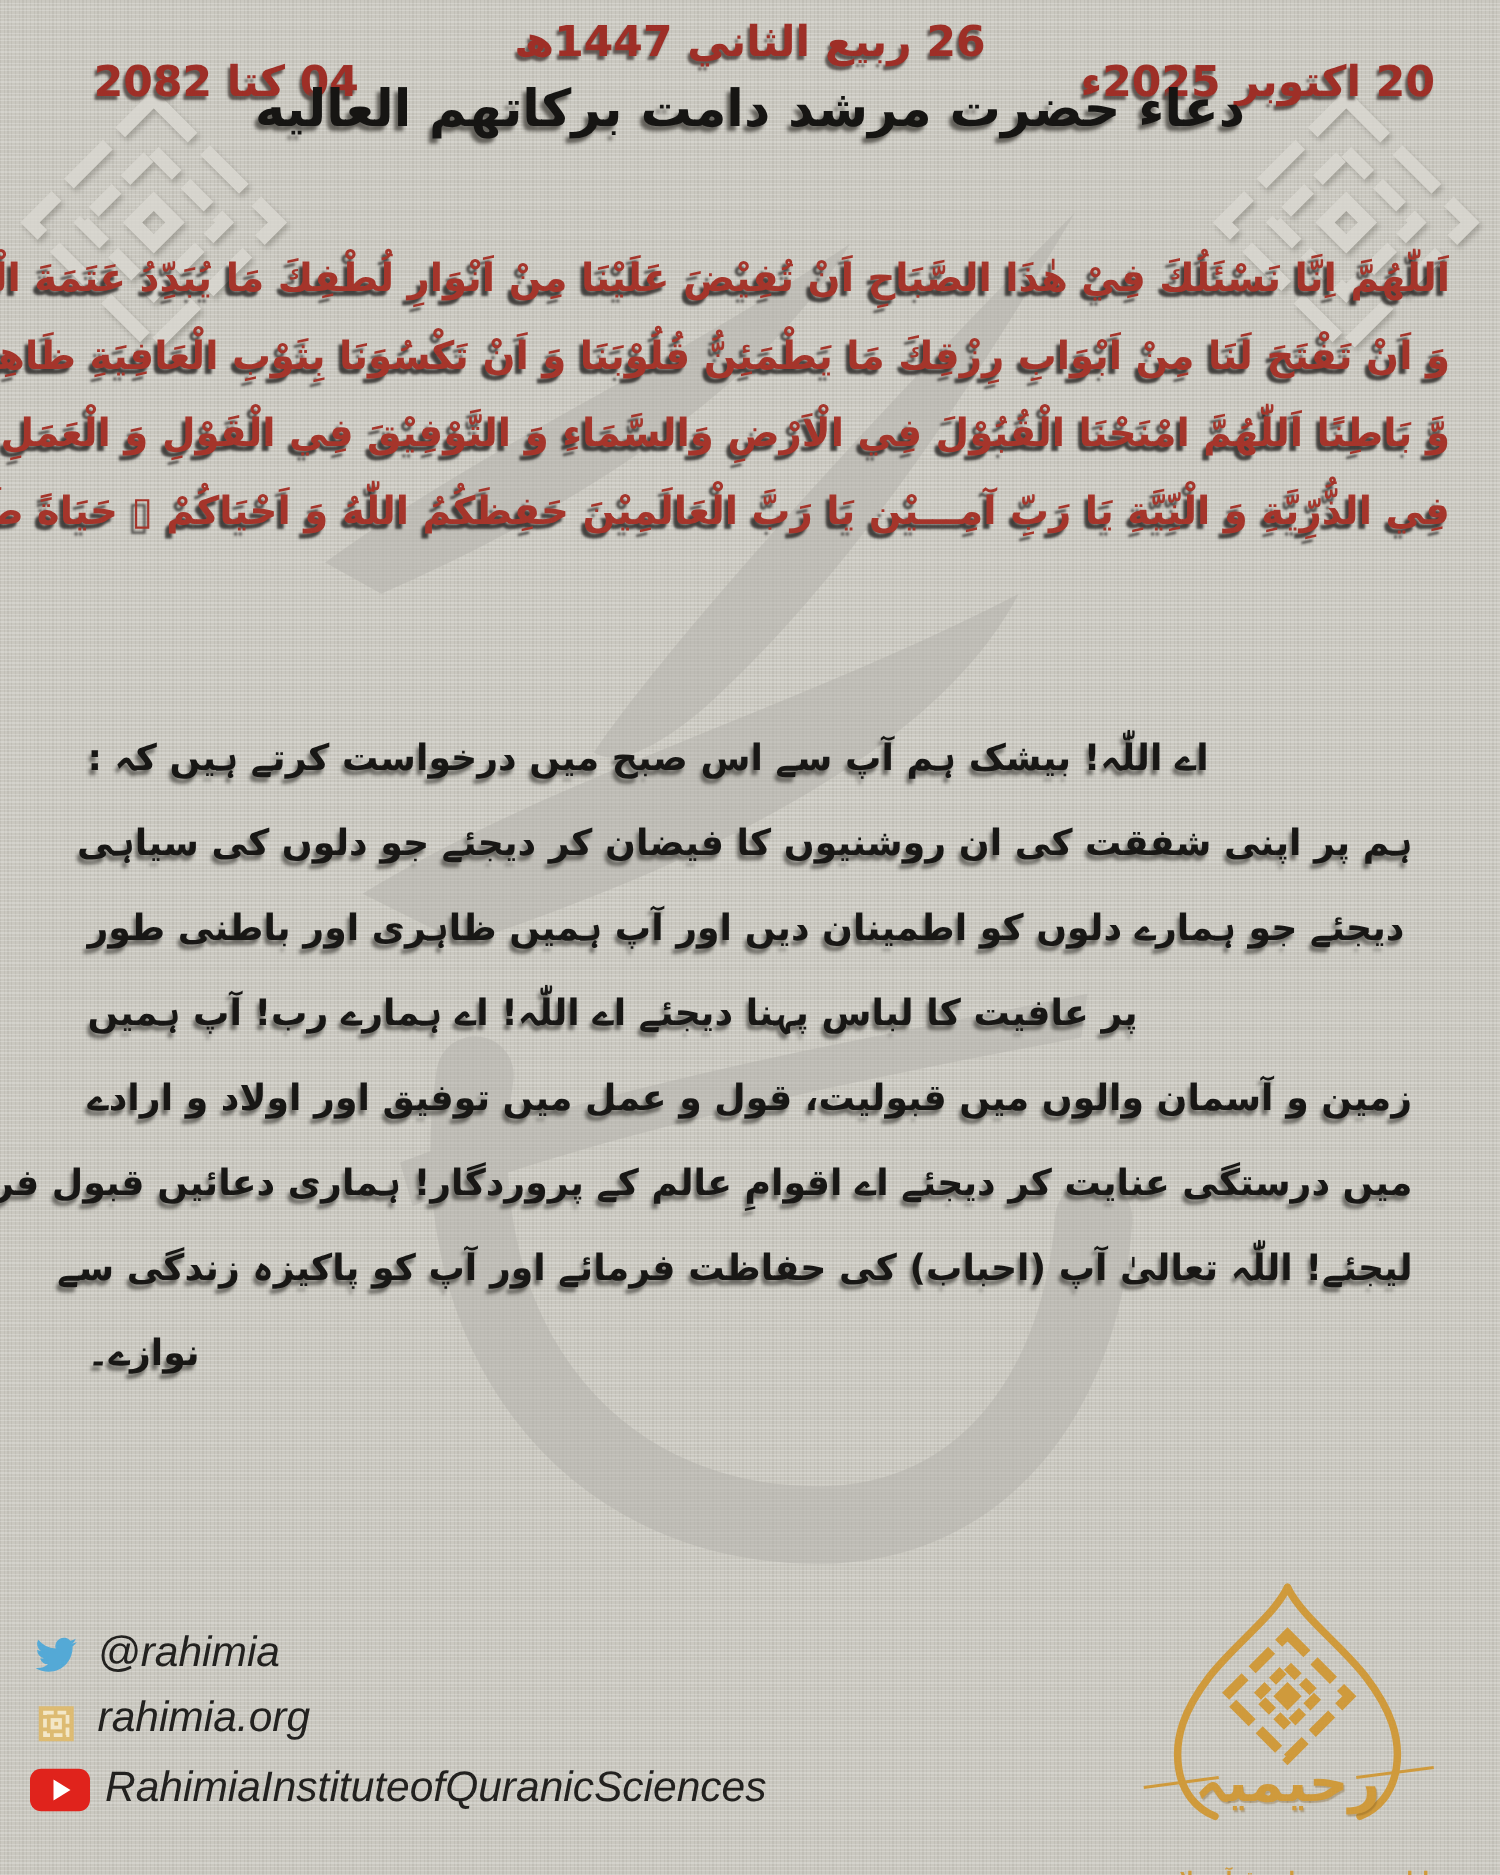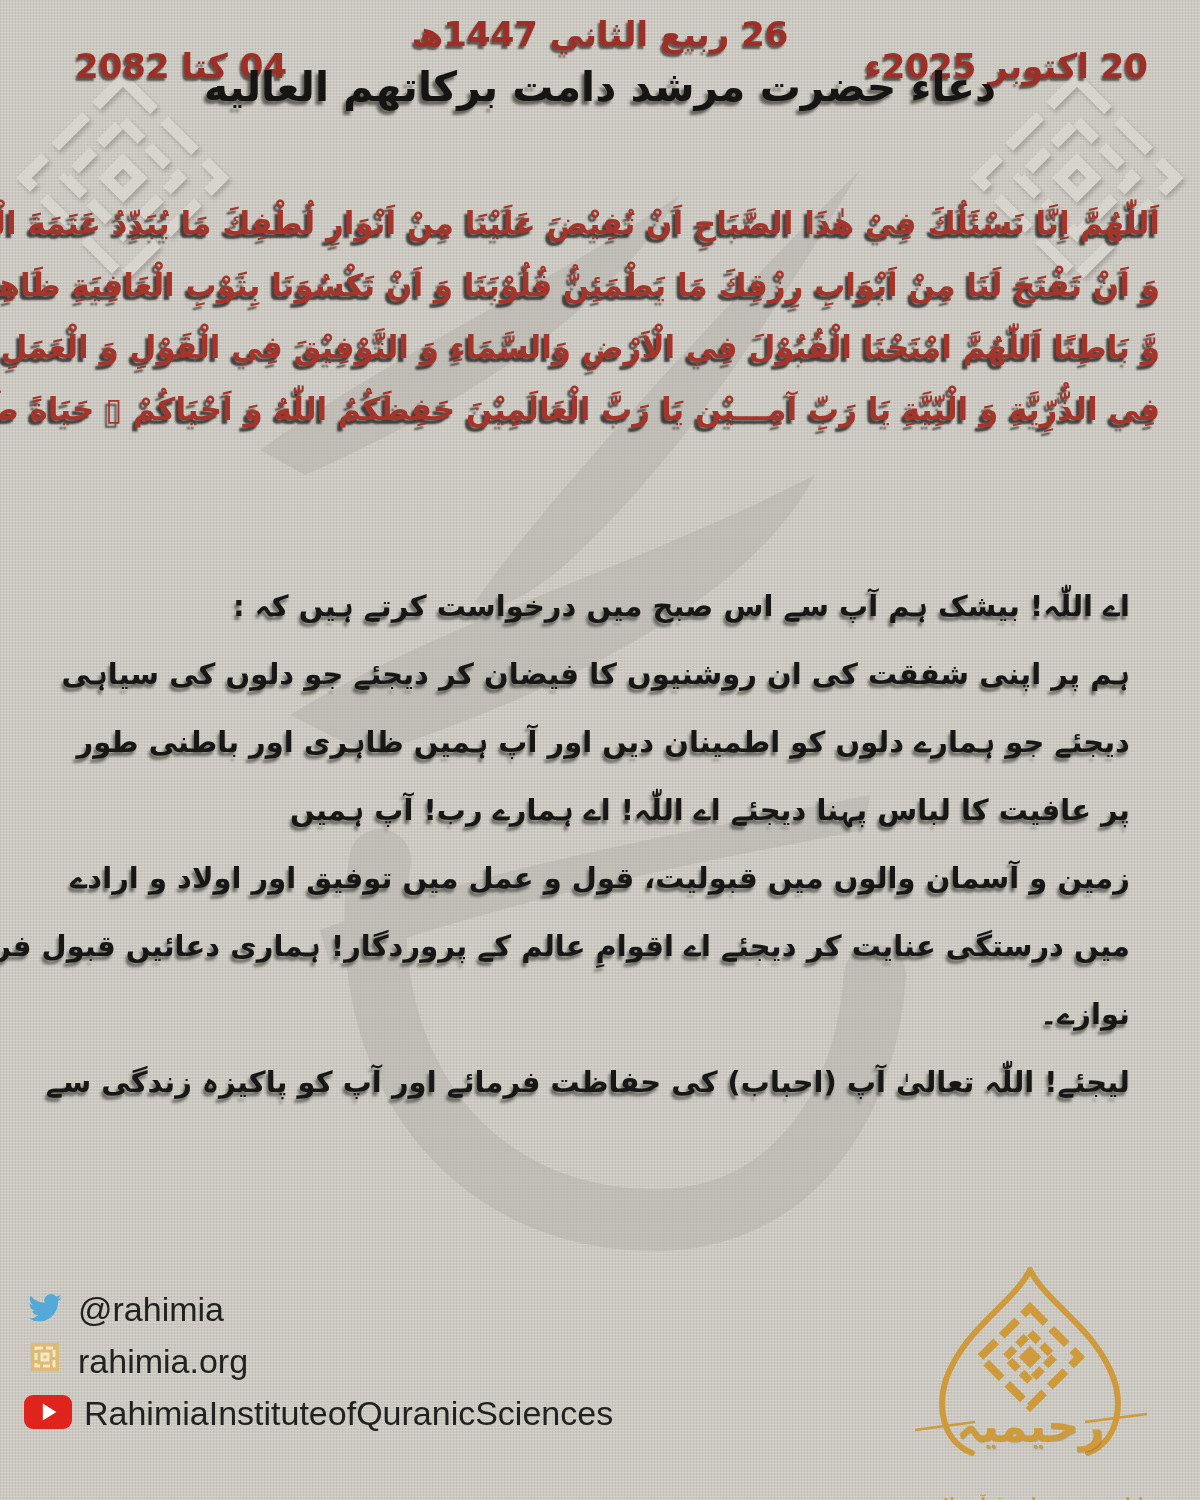--- a/index.html
+++ b/index.html
@@ -33,29 +33,29 @@
   
   .arabic-block{
     position:absolute;top:192px;left:40px;width:1120px;direction:rtl;text-align:center;
     color:#a5352b;font-weight:bold;font-size:31px;line-height:62px;
   }
   .arabic-block .line{
     white-space:nowrap;text-shadow:-3px 4px 2px rgba(28,26,24,.78);
   }
   
   .urdu-block{
-    position:absolute;top:572px;left:70px;width:1060px;direction:rtl;text-align:right;
+    position:absolute;top:572px;left:70px;width:1060px;direction:rtl;text-align:left;
     color:#181715;font-weight:600;font-size:29px;line-height:68px;
   }
   .urdu-block .line{
     white-space:nowrap;text-shadow:-2px 4px 3px rgba(75,73,68,.75);
   }
   
   .social{position:absolute;left:24px;top:1290px;width:760px;}
-  .social-row{display:flex;align-items:flex-start;gap:12px;height:52px;}
+  .social-row{display:flex;align-items:flex-end;gap:12px;height:52px;font-style:italic;}
   .social-row .label{
     font-family:"Liberation Sans", sans-serif;font-size:34px;color:#22211f;
     letter-spacing:0;white-space:nowrap;
   }
   .icon-box{flex:0 0 auto;display:flex;align-items:center;justify-content:center;}
   
   .logo{position:absolute;right:15px;top:1262px;width:310px;height:238px;color:#cf9a3c;}
   .logo svg{position:absolute;left:0;top:0;}
   .logo-name{
     position:absolute;left:0;top:138px;width:100%;text-align:center;direction:rtl;
@@ -108,22 +108,22 @@
     <div class="line">فِي الذُّرِّيَّةِ وَ الْنِّيَّةِ يَا رَبِّ آمِـــيْن يَا رَبَّ الْعَالَمِيْنَ حَفِظَكُمُ اللّٰهُ وَ اَحْيَاكُمْ ▯ حَيَاةً طَيِّبَةً</div>
   </div>
 
   <div class="urdu-block">
     <div class="line">اے اللّٰہ! بیشک ہم آپ سے اس صبح میں درخواست کرتے ہیں کہ :</div>
     <div class="line">ہم پر اپنی شفقت کی ان روشنیوں کا فیضان کر دیجئے جو دلوں کی سیاہی</div>
     <div class="line">دیجئے جو ہمارے دلوں کو اطمینان دیں اور آپ ہمیں ظاہری اور باطنی طور</div>
     <div class="line">پر عافیت کا لباس پہنا دیجئے اے اللّٰہ! اے ہمارے رب! آپ ہمیں</div>
     <div class="line">زمین و آسمان والوں میں قبولیت، قول و عمل میں توفیق اور اولاد و ارادے</div>
     <div class="line">میں درستگی عنایت کر دیجئے اے اقوامِ عالم کے پروردگار! ہماری دعائیں قبول فرما</div>
+    <div class="line">لیجئے! اللّٰہ تعالیٰ آپ (احباب) کی حفاظت فرمائے اور آپ کو پاکیزہ زندگی سے</div>
     <div class="line">نوازے۔</div>
-    <div class="line">لیجئے! اللّٰہ تعالیٰ آپ (احباب) کی حفاظت فرمائے اور آپ کو پاکیزہ زندگی سے</div>
   </div>
 
   <div class="social">
 
     <div class="social-row">
       <span class="icon-box">
         <svg width="42" height="36" viewBox="0 0 24 24" fill="#54a9d6">
           <path d="M23 5.1c-.8.4-1.7.7-2.6.8a4.6 4.6 0 0 0 2-2.6c-.9.5-1.9.9-2.9 1.1a4.5 4.5 0 0 0-7.8 4.1A12.8 12.8 0 0 1 2.4 3.8a4.5 4.5 0 0 0 1.4 6 4.4 4.4 0 0 1-2-.6v.1a4.5 4.5 0 0 0 3.6 4.4 4.6 4.6 0 0 1-2 .1 4.5 4.5 0 0 0 4.2 3.1A9 9 0 0 1 1 18.9a12.7 12.7 0 0 0 6.9 2c8.3 0 12.8-6.9 12.8-12.8v-.6A9 9 0 0 0 23 5.1z"></path>
         </svg>
       </span>

